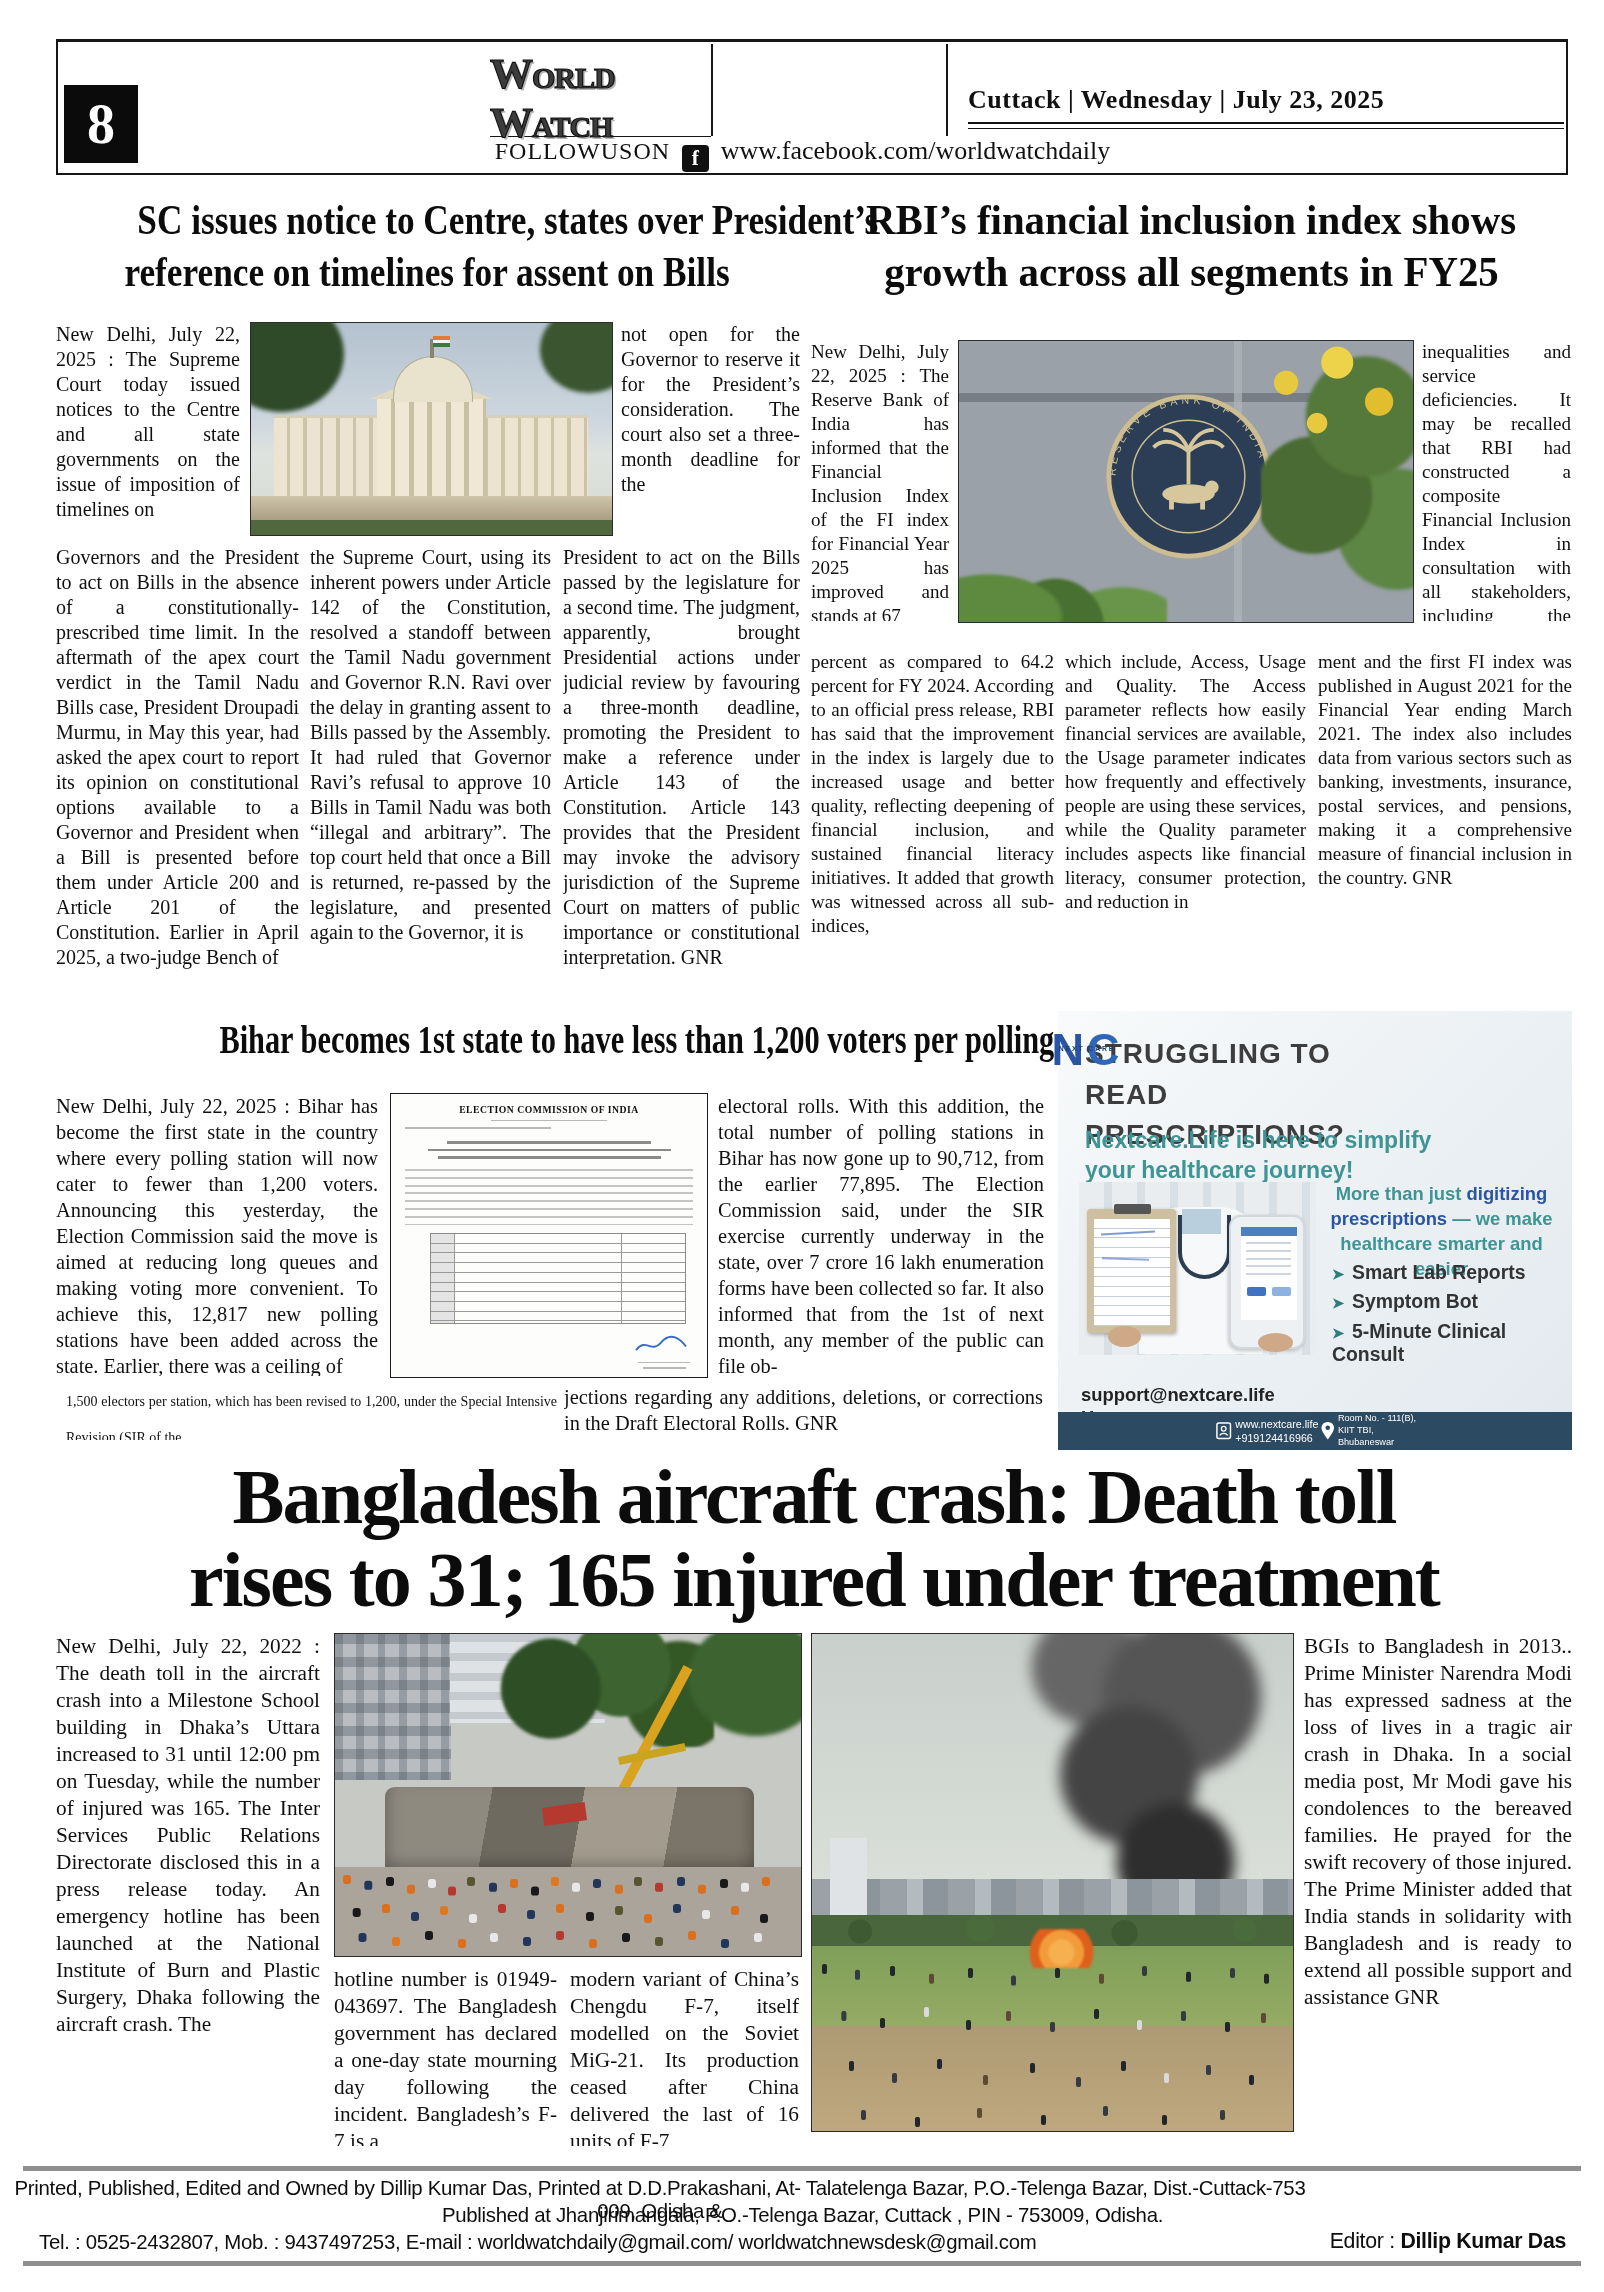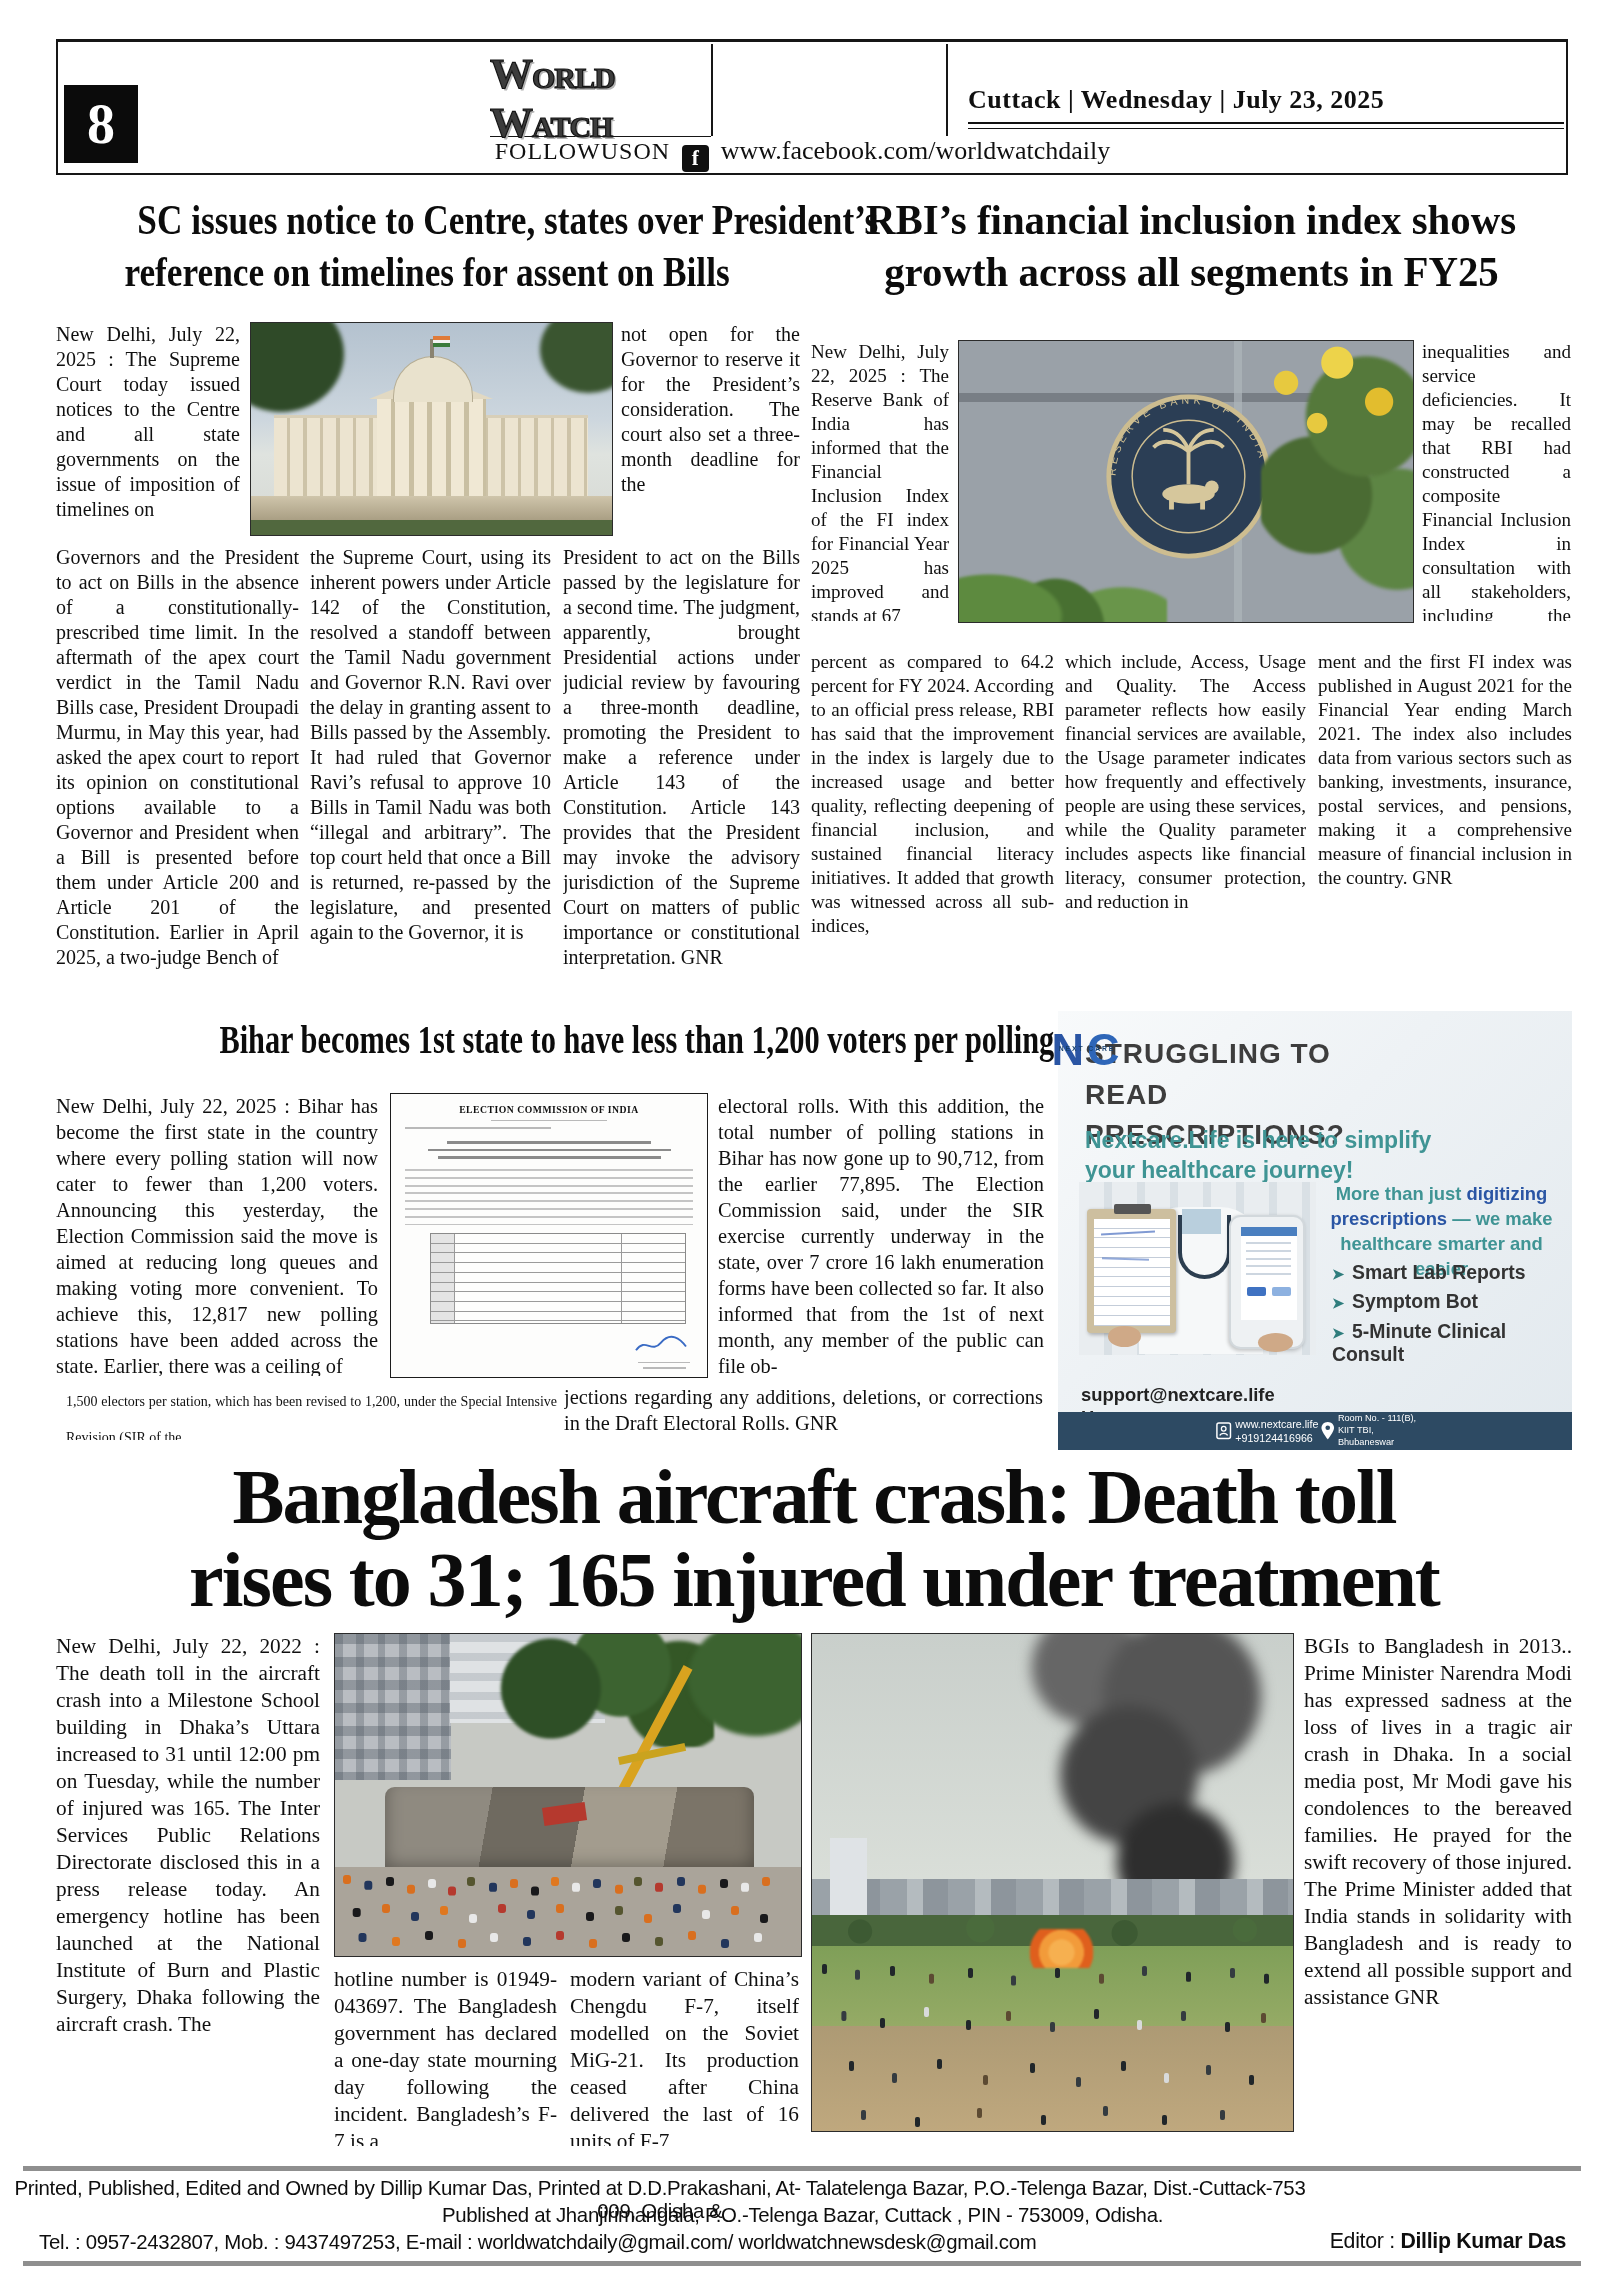--- a/index.html
+++ b/index.html
@@ -322,20 +322,20 @@
         39px 146px 0 #343b40,93px 153px 0 #20262a,155px 144px 0 #5c4a32,219px 151px 0 #20262a,281px 142px 0 #343b40,
         340px 151px 0 #20262a,398px 146px 0 #343b40;"></div>
     </div>
 
     <div class="abs just bodytxt-lg" style="left:1248px;top:177px;width:268px;height:514px;">BGIs to Bangladesh in 2013.. Prime Minister Narendra Modi has expressed sadness at the loss of lives in a tragic air crash in Dhaka. In a social media post, Mr Modi gave his condolences to the bereaved families. He prayed for the swift recovery of those injured. The Prime Minister added that India stands in solidarity with Bangladesh and is ready to extend all possible support and assistance GNR</div>
   </div>
 
   <div class="abs" style="left:23px;top:2166px;width:1558px;height:4.9px;background:#8f8f8f;"></div>
   <div class="abs footer-sans" style="left:0;top:2177px;width:1320px;text-align:center;">Printed, Published, Edited and Owned by Dillip Kumar Das, Printed at D.D.Prakashani, At- Talatelenga Bazar, P.O.-Telenga Bazar, Dist.-Cuttack-753 009, Odisha &amp;</div>
   <div class="abs footer-sans" style="left:0;top:2204px;width:1605px;text-align:center;">Published at Jhanjirimangala, P.O.-Telenga Bazar, Cuttack , PIN - 753009, Odisha.</div>
-  <div class="abs footer-sans" style="left:39px;top:2231px;">Tel. : 0957-2432807, Mob. : 9437497253, E-mail : worldwatchdaily@gmail.com/ worldwatchnewsdesk@gmail.com</div>
+  <div class="abs footer-sans" style="left:39px;top:2231px;">Tel. : 0525-2432807, Mob. : 9437497253, E-mail : worldwatchdaily@gmail.com/ worldwatchnewsdesk@gmail.com</div>
   <div class="abs footer-sans" style="right:39px;top:2229px;font-size:21.3px;">
     <span>Editor : </span><span style="font-weight:bold;">Dillip Kumar Das</span>
   </div>
   <div class="abs" style="left:23px;top:2261px;width:1558px;height:4.9px;background:#8f8f8f;"></div>
 
 </div>
 
 
 </body></html>

